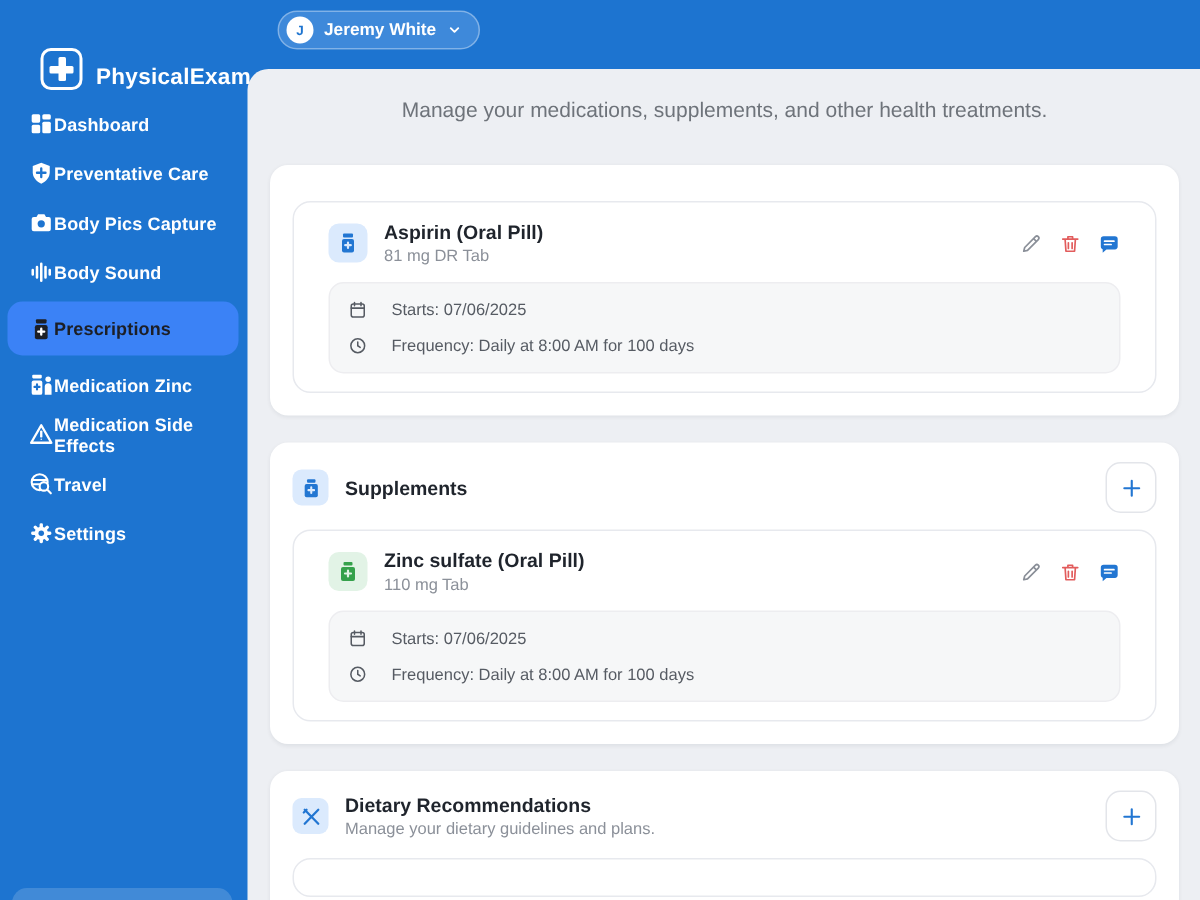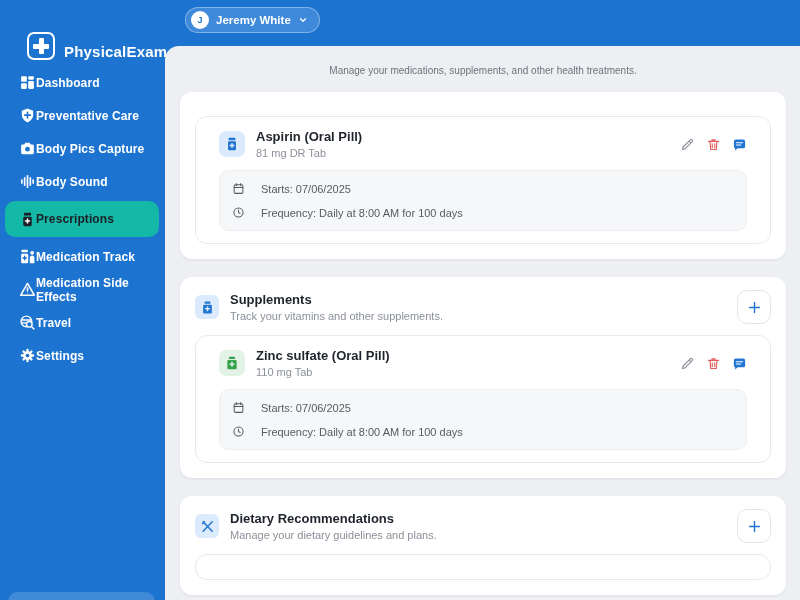--- a/index.html
+++ b/index.html
@@ -34,32 +34,32 @@
     background:#3e89da;border:1px solid rgba(255,255,255,.35);border-radius:14px;padding:0 11px 0 5px;cursor:pointer}
   .avatar{width:18px;height:18px;border-radius:50%;background:#fff;color:var(--blue);
     font-size:9px;font-weight:bold;display:flex;align-items:center;justify-content:center}
   .user-name{color:#fff;font-size:11.5px;font-weight:bold}
   .chev svg{display:block}
 
   
   .sidebar{position:absolute;top:46px;left:0;width:165px;bottom:0;padding-top:20px}
   .nav-item{height:33px;margin:0 6px 0 5px;padding-left:13px;display:flex;align-items:center;
     color:#fff;font-size:12px;font-weight:bold;border-radius:10px;cursor:pointer;letter-spacing:.1px}
-  .nav-item.active{background:#14b8a6;color:#1c1f26;height:36px;margin-top:3px;margin-bottom:3px}
+  .nav-item.active{background:#3b82f6;color:#1c1f26;height:36px;margin-top:3px;margin-bottom:3px}
   .nav-icon{width:18px;height:18px;flex:0 0 auto;display:flex;align-items:center;justify-content:center}
   .nav-icon svg{width:17px;height:17px;display:block}
   .nav-item .cut{stroke:var(--blue)}
   .nav-item.active .cut{stroke:#fff}
   .sidebar-bottom{position:absolute;left:8px;right:10px;bottom:-2px;height:10px;
     background:rgba(255,255,255,.16);border-radius:10px 10px 0 0}
 
   
   .content{position:absolute;top:46px;left:165px;right:0;bottom:0;background:var(--content-bg);
     border-top-left-radius:14px;padding:12px 14px 0 15px;overflow:hidden}
-  .intro{text-align:center;color:#6e737a;font-size:10px;margin:7px 0 16px}
+  .intro{text-align:center;color:#6e737a;font-size:14px;margin:7px 0 29px}
 
   .card{background:#fff;border-radius:12px;box-shadow:0 1px 3px rgba(16,24,40,.07);
     padding:13px 15px 15px;margin-bottom:18px}
   .card-header{display:flex;align-items:center;gap:11px}
   .sq-icon{border-radius:6px;display:flex;align-items:center;justify-content:center;flex:0 0 auto}
   .card-icon{width:24px;height:24px;background:var(--lblue-bg);color:var(--accent)}
   .card-icon svg{width:15px;height:15px}
   .card-title{font-size:13px;font-weight:bold;color:var(--text-dark)}
   .card-subtitle{font-size:11px;color:var(--text-gray);margin-top:3px}
   .add-btn{margin-left:auto;width:34px;height:34px;background:#fff;border:1px solid #e3e5ea;border-radius:10px;
@@ -161,21 +161,21 @@
   <div class="nav-item">
     <span class="nav-icon">
       <svg viewBox="0 0 24 24" fill="currentColor">
           <rect x="3.5" y="2.5" width="9" height="3.5" rx="1"></rect>
           <rect x="3" y="8" width="10" height="13.5" rx="1.8"></rect>
           <path class="cut" d="M8 11.5v5M5.6 14h4.8" stroke-width="2" stroke-linecap="round"></path>
           <circle cx="18.5" cy="6.8" r="2.6"></circle>
           <path d="M18.5 10.5c2 0 3.2 1.4 3.2 3.2v7.8h-6.4v-7.8c0-1.8 1.2-3.2 3.2-3.2z"></path>
         </svg>
     </span>
-    <span>Medication Track</span>
+    <span>Medication Zinc</span>
   </div>
 
   <div class="nav-item">
     <span class="nav-icon">
       <svg viewBox="0 0 24 24" fill="none" stroke="currentColor" stroke-width="2.2" stroke-linejoin="round" stroke-linecap="round">
           <path d="M12 3.5L21.5 20h-19z"></path>
           <path d="M12 9.5v4.5"></path>
           <circle cx="12" cy="16.8" r="0.7" fill="currentColor" stroke="none"></circle>
         </svg>
     </span>
@@ -273,21 +273,20 @@
     <div class="card-header">
       <span class="sq-icon card-icon">
         <svg viewBox="0 0 24 24" fill="currentColor">
             <rect x="7.5" y="2.5" width="9" height="3.5" rx="1"></rect>
             <rect x="5" y="7.5" width="14" height="14" rx="2"></rect>
             <path d="M12 11v6M9 14h6" stroke="#dbeafd" stroke-width="2.2" stroke-linecap="round"></path>
           </svg>
       </span>
       <div>
         <div class="card-title">Supplements</div>
-        <div class="card-subtitle">Track your vitamins and other supplements.</div>
       </div>
       <button class="add-btn">
         <svg viewBox="0 0 24 24" fill="none" stroke="#2276d2" stroke-width="2" stroke-linecap="round">
             <path d="M12 5v14M5 12h14"></path>
           </svg>
       </button>
     </div>
 
     <div class="item">
       <div class="item-header">

